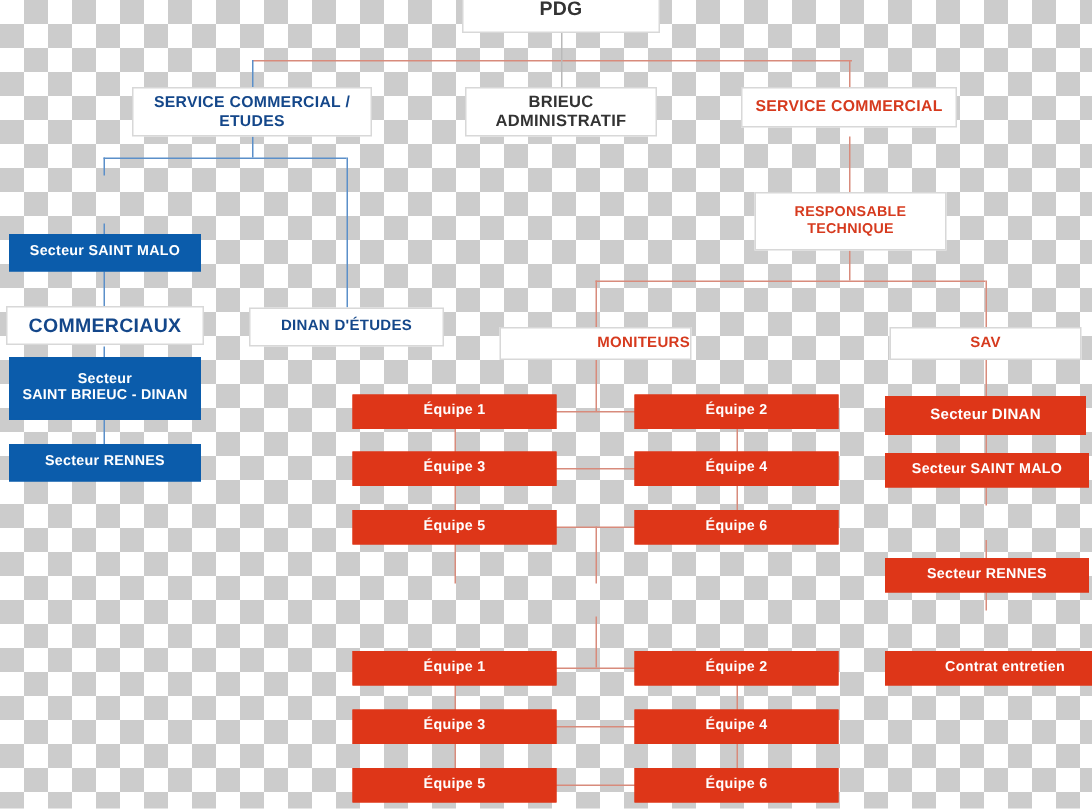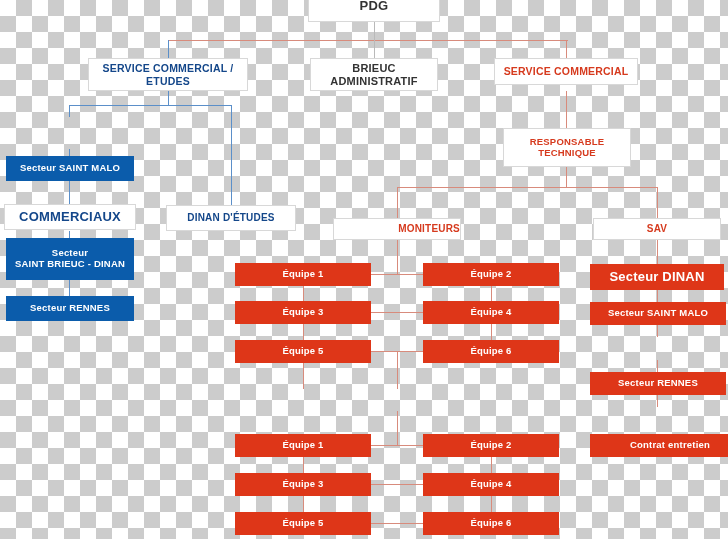--- a/index.html
+++ b/index.html
@@ -191,21 +191,21 @@
   <div class="node orange" style="left:423px;top:473px;width:136px;height:23px;font-size:9.5px;">
     <span>Équipe 4</span>
   </div>
   <div class="node orange" style="left:235px;top:512px;width:136px;height:23px;font-size:9.5px;">
     <span>Équipe 5</span>
   </div>
   <div class="node orange" style="left:423px;top:512px;width:136px;height:23px;font-size:9.5px;">
     <span>Équipe 6</span>
   </div>
 
-  <div class="node orange" style="left:590px;top:264px;width:134px;height:26px;font-size:13px;">
+  <div class="node orange" style="left:590px;top:264px;width:134px;height:26px;font-size:10px;">
     <span>Secteur DINAN</span>
   </div>
   <div class="node orange" style="left:590px;top:302px;width:136px;height:23px;font-size:9.5px;">
     <span>Secteur SAINT MALO</span>
   </div>
   <div class="node orange" style="left:590px;top:372px;width:136px;height:23px;font-size:9.5px;">
     <span>Secteur RENNES</span>
   </div>
   <div class="node orange" style="left:590px;top:407px;width:160px;height:23px;font-size:9.5px;margin-top:27px;">
     <span>Contrat entretien</span>

